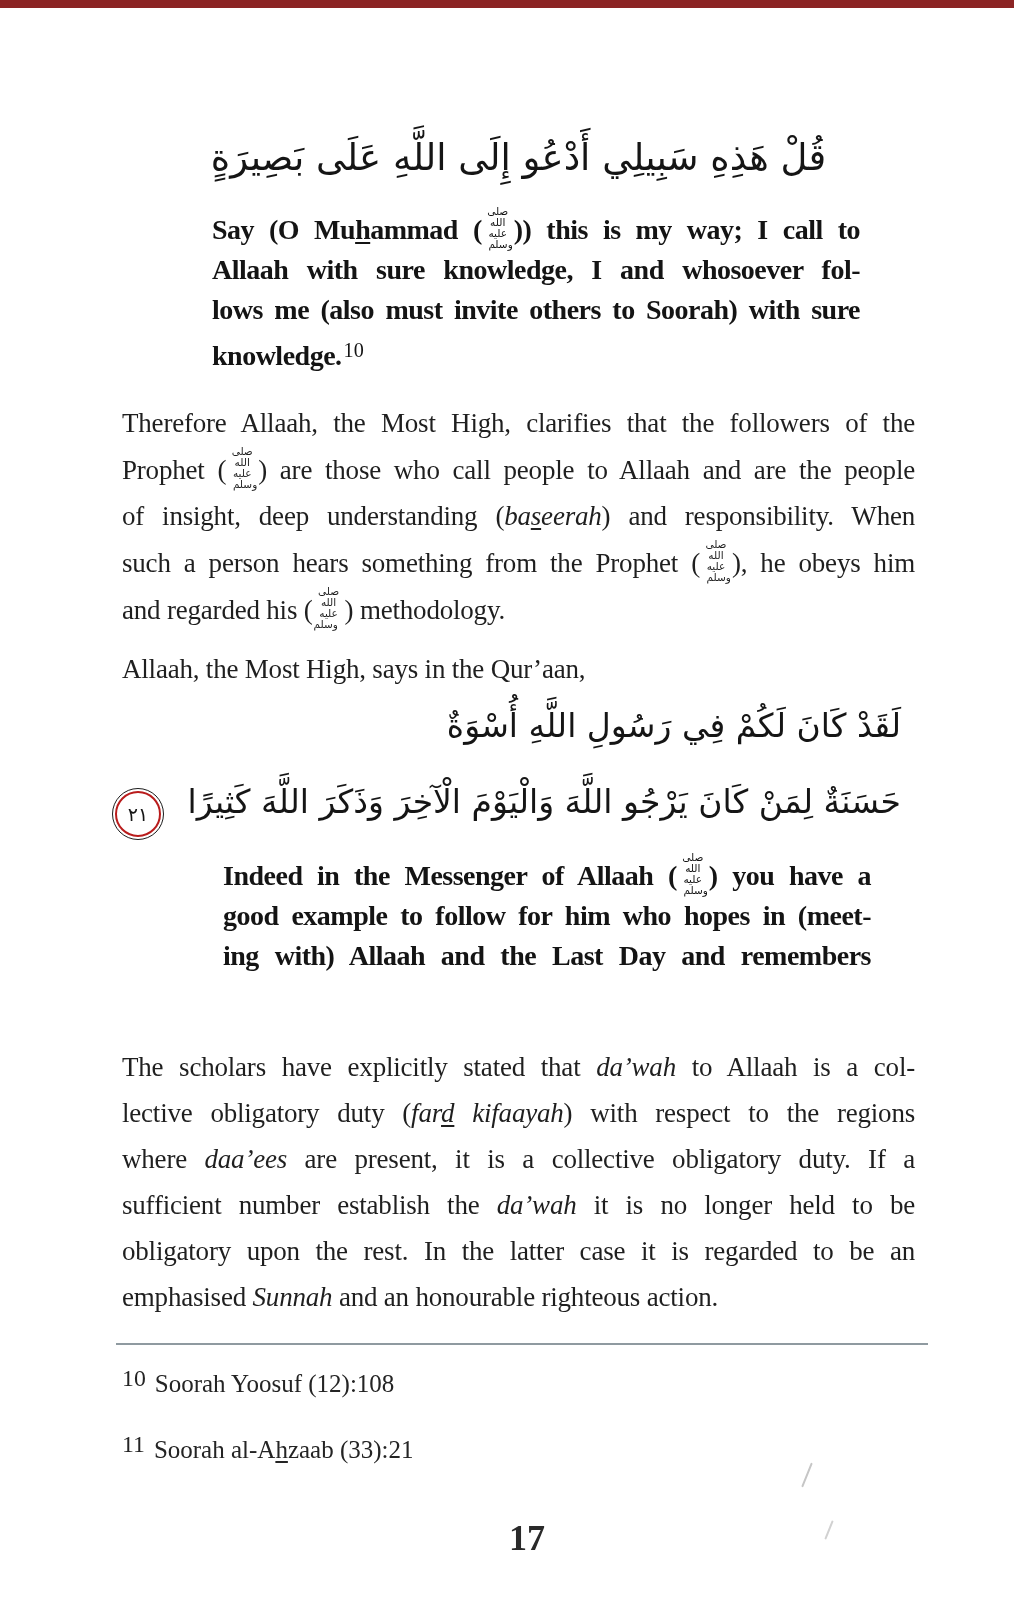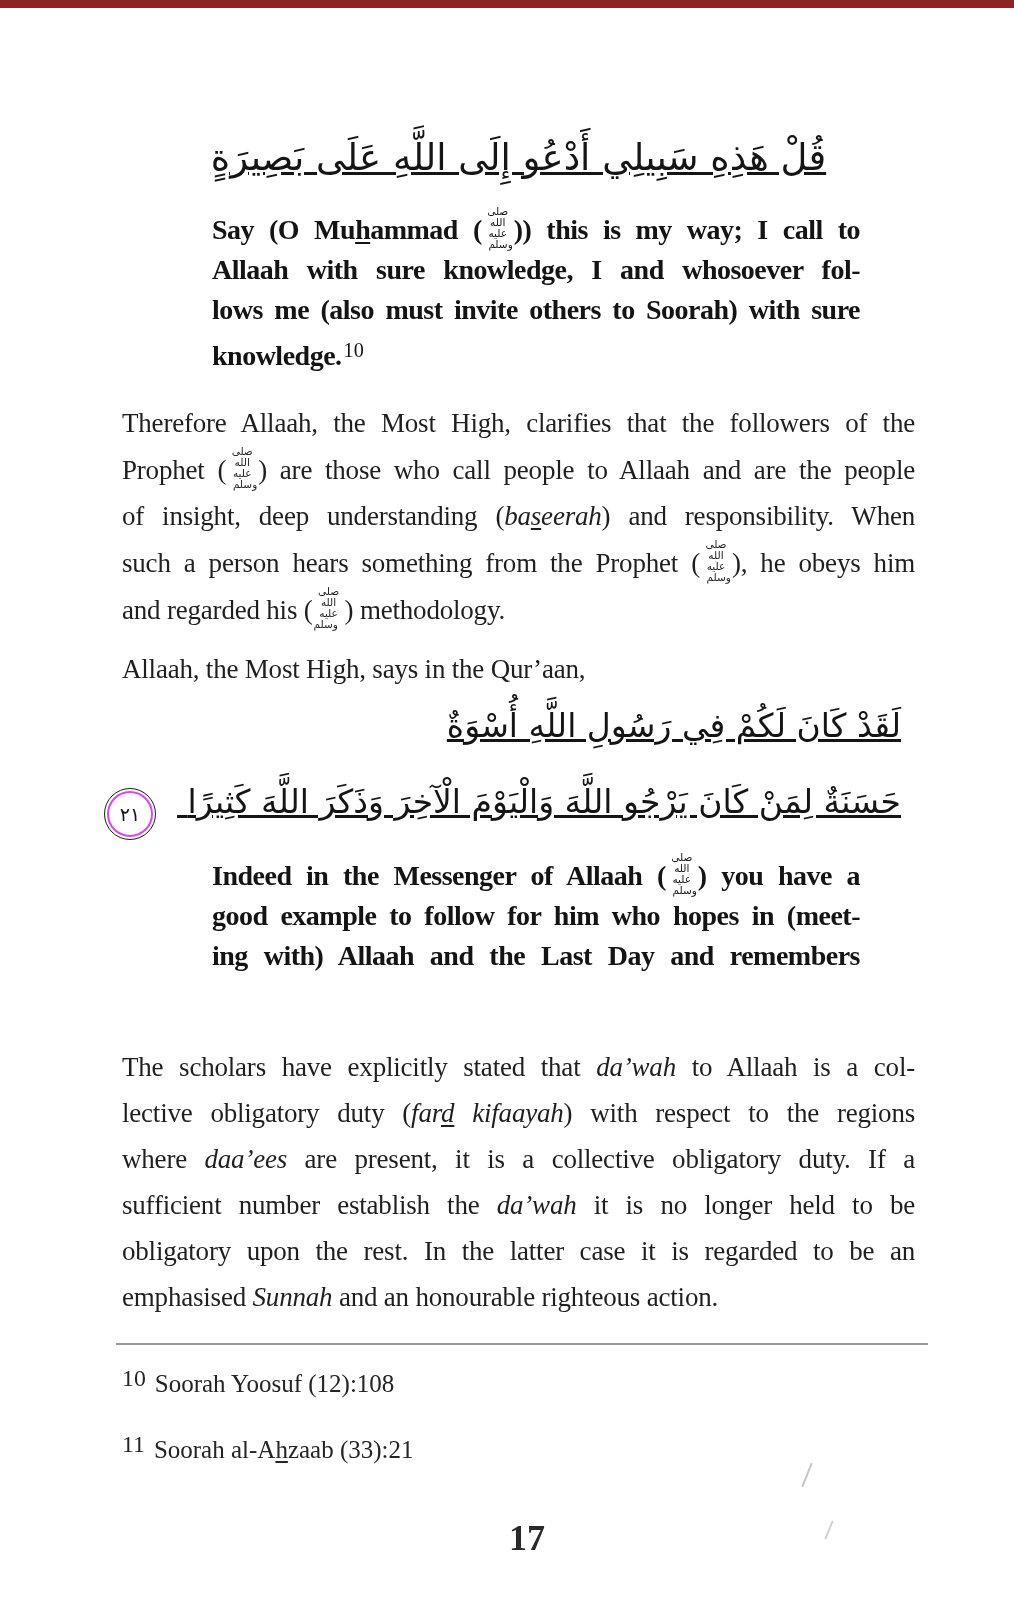--- a/index.html
+++ b/index.html
@@ -9,37 +9,36 @@
     position:relative;overflow:hidden;
   }
   .topbar{position:absolute;top:0;left:0;width:1014px;height:8px;background:#8b2424;}
   .inner{position:absolute;left:122px;top:0;width:793px;}
   .abs{position:absolute;left:0;width:100%;}
 
   
   .arabic{
     font-family:"DejaVu Sans", sans-serif;color:#151515;
     white-space:nowrap;
-    text-decoration:underline;
   }
   .arabic1{top:128px;text-align:center;font-size:37px;line-height:60px;}
   .arabic2{top:688px;direction:rtl;text-align:right;padding-right:14px;box-sizing:border-box;
            font-size:33px;line-height:76px;}
   .medallion{
-    display:inline-block;width:42px;height:42px;border:2px solid #d946ef;border-radius:50%;
+    display:inline-block;width:42px;height:42px;border:2px solid #b91c1c;border-radius:50%;
     outline:1.5px solid #1d1d1d;outline-offset:2.5px;
-    font-size:19px;line-height:42px;text-align:center;vertical-align:-8px;margin-right:24px;
+    font-size:19px;line-height:42px;text-align:center;vertical-align:-8px;margin-right:16px;
     font-family:"DejaVu Sans", sans-serif;
   }
 
   
   .indent{left:90px;width:648px;}
   .bold{font-weight:bold;font-size:28px;line-height:40px;letter-spacing:-0.5px;color:#141414;}
   .b1{top:206px;}
-  .b2{top:852px;}
+  .b2{top:852px;margin-left:11px;}
 
   
   .para{font-size:27px;line-height:46px;letter-spacing:-0.2px;}
   .p1{top:400px;}
   .intro{top:646px;}
   .p2{top:1044px;}
 
   .jline{text-align:justify;text-align-last:justify;}
   .lline{text-align:left;text-align-last:left;}
 

